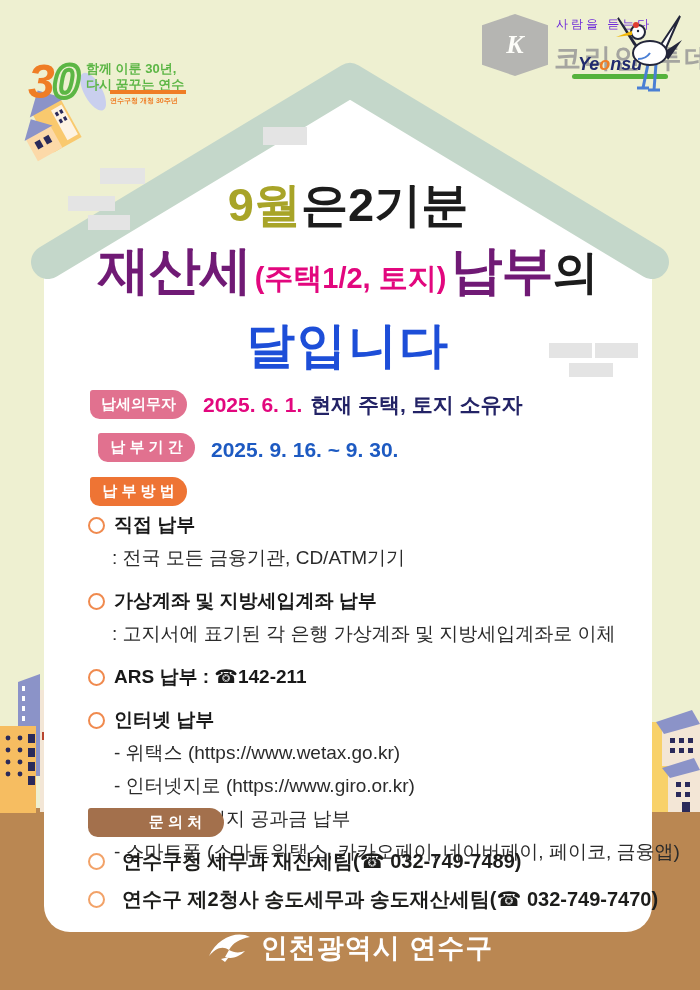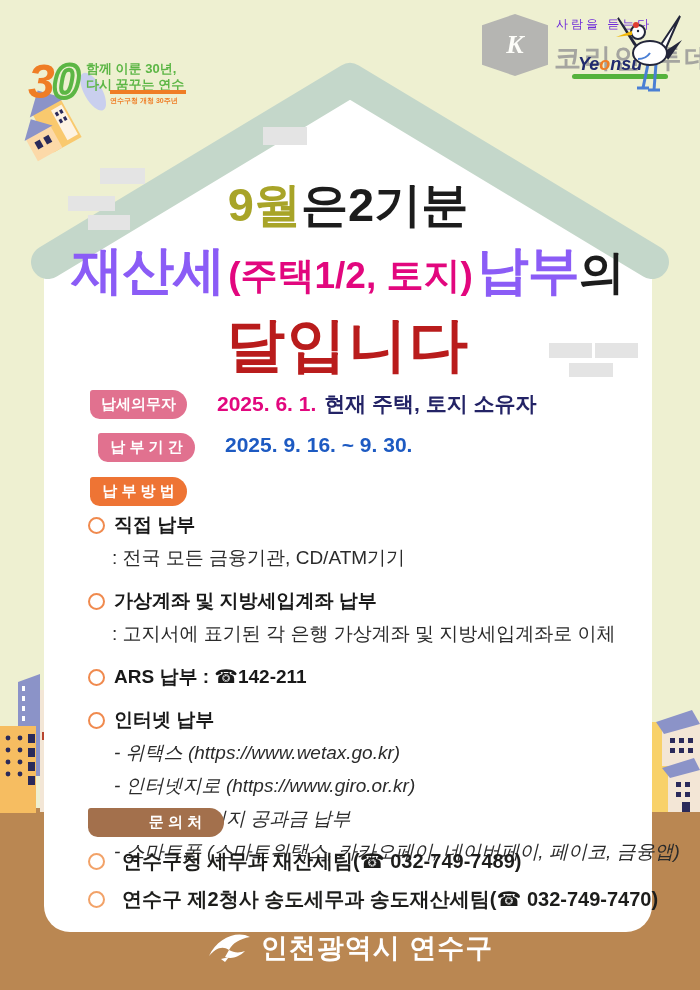--- a/index.html
+++ b/index.html
@@ -31,48 +31,48 @@
   .yn-o{color:#ef7d25;}
   .yn-grass{position:absolute;left:122px;top:74px;width:96px;height:5px;background:#55b23c;border-radius:4px;z-index:7;}
   .crane-svg{position:absolute;left:158px;top:8px;z-index:8;}
 
   
   .title{position:absolute;left:44px;top:176px;width:608px;text-align:center;z-index:4;white-space:nowrap;}
   .t1{font-size:47px;font-weight:bold;color:#1c1c1c;line-height:58px;}
   .t1 .hl{color:#a8a428;}
   .t1 .sp{}
   .t2{margin-top:6px;line-height:60px;white-space:nowrap;}
-  .t2 .big{font-size:52px;font-weight:bold;color:#8b5cf6;letter-spacing:-1px;}
-  .t2 .paren{font-size:37px;font-weight:bold;color:#e2077e;margin:0 4px 0 4px;text-align:right;}
+  .t2 .big{font-size:52px;font-weight:bold;color:#701a75;letter-spacing:-1px;}
+  .t2 .paren{font-size:29px;font-weight:bold;color:#e2077e;margin:0 4px 0 4px;text-align:right;}
   .t2 .suffix{font-size:46px;font-weight:bold;color:#1c1c1c;}
-  .t3{margin-top:4px;font-size:59px;font-weight:bold;color:#b91c1c;line-height:56px;letter-spacing:2px;}
+  .t3{margin-top:4px;font-size:49px;font-weight:bold;color:#1d4ed8;line-height:56px;letter-spacing:2px;}
 
   
   .badge{display:inline-flex;align-items:center;justify-content:center;width:97px;height:29px;flex:0 0 97px;
          color:#fff;font-weight:bold;font-size:15px;border-radius:3px 15px 15px 10px;white-space:nowrap;}
   .badge.pink{background:#e1718f;}
   .badge.orange{background:#ee7434;}
   .badge.brown{background:#a3704c;padding-left:39px;}
-  .inforow{position:absolute;left:90px;display:flex;align-items:flex-start;gap:30px;z-index:4;white-space:nowrap;}
+  .inforow{position:absolute;left:90px;display:flex;align-items:flex-end;gap:16px;z-index:4;white-space:nowrap;}
   .inforow.r1{top:390px;}
   .inforow.r2{top:433px;padding-left:8px;}
   .info-val{font-size:21px;font-weight:bold;}
   .val-date{color:#e2077e;}
   .val-rest{color:#232366;margin-left:8px;}
   .val-blue{color:#1d5ac2;}
 
   
   .mbadge{position:absolute;left:90px;top:477px;z-index:4;}
   .methods{position:absolute;left:88px;top:512px;width:560px;z-index:4;}
   .m-head{display:flex;align-items:center;gap:9px;white-space:nowrap;}
   .bullet{width:13px;height:13px;border:2px solid #f08a4e;border-radius:50%;background:transparent;flex:0 0 13px;}
   .m-title{font-size:19px;font-weight:bold;color:#191919;}
   .m-desc{margin:7px 0 0 24px;font-size:19px;color:#2b2b2b;white-space:nowrap;}
   .m-gap{margin-top:17px;}
-  .m-sub{margin:6px 0 0 26px;font-size:19px;color:#2b2b2b;line-height:27px;white-space:nowrap;font-style:italic;}
+  .m-sub{margin:6px 0 0 26px;font-size:19px;color:#2b2b2b;line-height:27px;white-space:nowrap;}
 
   
   .contact{position:absolute;left:88px;top:808px;width:560px;z-index:4;}
   .c-row{display:flex;align-items:center;gap:17px;margin-top:11px;white-space:nowrap;font-weight:bold;}
   .c-row .bullet{border-color:#f2a268;}
   .c-text{font-size:20px;color:#1d1d1b;}
 
   
   .footer{position:absolute;left:0;top:930px;width:700px;height:50px;display:flex;align-items:flex-start;justify-content:center;gap:10px;z-index:4;}
   .footer-org{color:#fff;font-size:27px;font-weight:bold;letter-spacing:1px;white-space:nowrap;}

